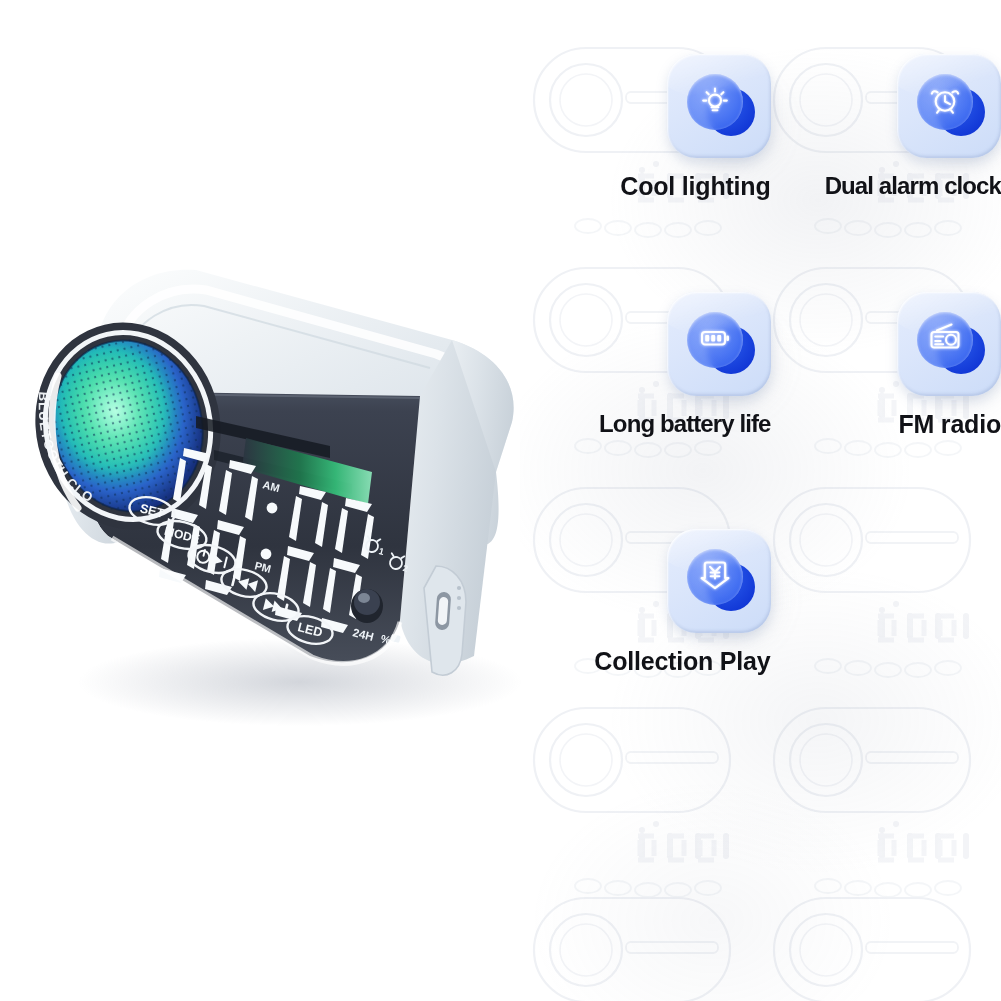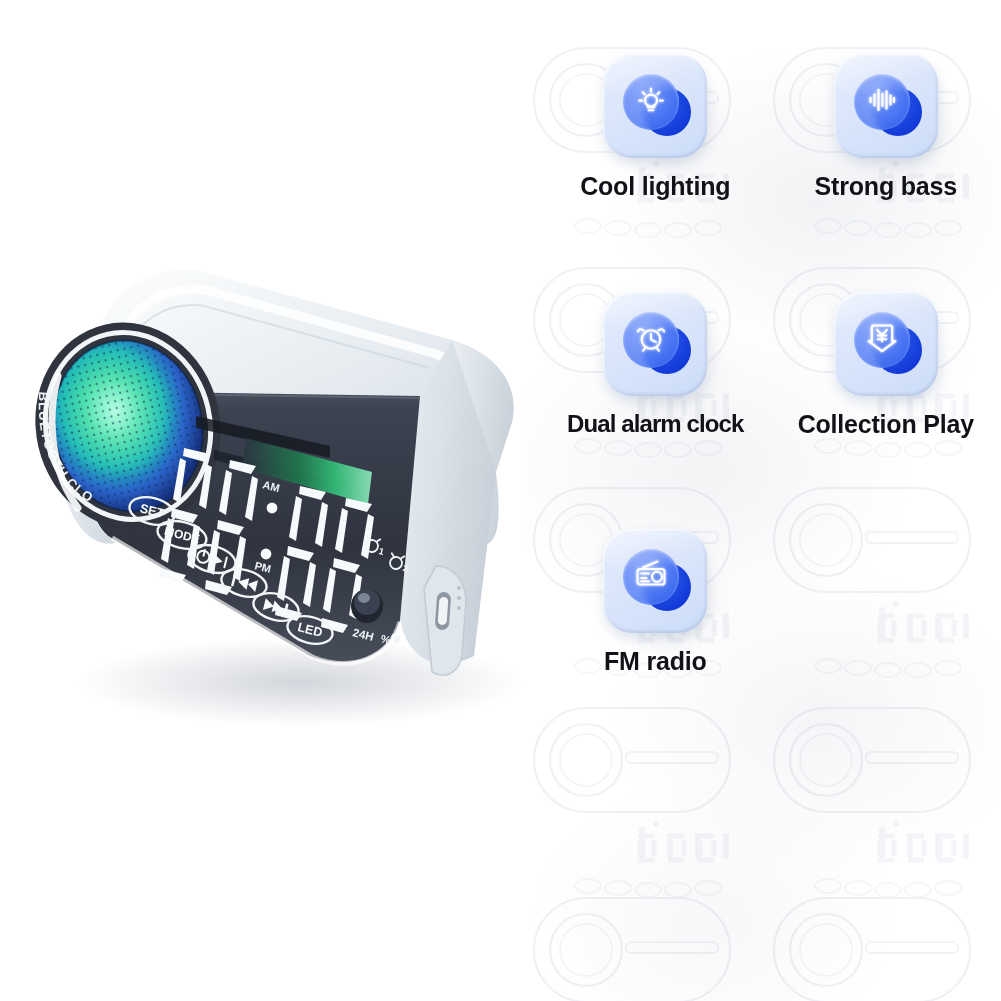--- a/index.html
+++ b/index.html
@@ -35,21 +35,21 @@
 
   
   .grid{
     position:absolute;left:540px;top:40px;
     width:461px;height:950px;
     display:grid;
     grid-template-columns:1fr 1fr;
     grid-template-rows:repeat(4,1fr);
   }
   .cell{
-    display:flex;flex-direction:column;align-items:center;justify-content:flex-start;
+    display:flex;flex-direction:column;align-items:flex-end;justify-content:flex-start;
     padding-top:14px;
   }
   .tile-wrap{position:relative;width:104px;height:104px;}
   
   .tile-shadow{
     position:absolute;left:16px;top:26px;width:104px;height:100px;
     border-radius:30px;
     background:radial-gradient(ellipse at 45% 45%, rgba(120,130,150,.30), rgba(120,130,150,0) 68%);
     filter:blur(13px);
   }
@@ -393,44 +393,20 @@
                 <circle cx="17" cy="17.6" r="6" fill="none" stroke="#fff" stroke-width="2.1"></circle>
                 <path d="M13.6 24.2 h6.8 M14.6 27.2 h4.8" stroke="#fff" stroke-width="2.1" stroke-linecap="round"></path>
               </svg>
             </span>
           </div>
         </div>
       </div>
       <div class="cap">Cool lighting</div>
     </div>
 
-    <div class="cell">
-      <div class="tile-wrap">
-        <div class="tile-shadow"></div>
-        <div class="tile">
-          <div class="disc-back"></div>
-          <div class="disc-front">
-            <span class="glyph">
-              <svg width="34" height="34" viewBox="0 0 34 34">
-                <g stroke="#fff" stroke-width="2.3" stroke-linecap="round">
-                  <path d="M5.5 15 v4"></path>
-                  <path d="M9.5 11.5 v11"></path>
-                  <path d="M13.5 7 v20"></path>
-                  <path d="M17.5 11 v12"></path>
-                  <path d="M21.5 8.5 v17"></path>
-                  <path d="M25.5 12.5 v9"></path>
-                  <path d="M29 15 v4"></path>
-                </g>
-              </svg>
-            </span>
-          </div>
-        </div>
-      </div>
-      <div class="cap">Strong bass</div>
-    </div>
 
     <div class="cell">
       <div class="tile-wrap">
         <div class="tile-shadow"></div>
         <div class="tile">
           <div class="disc-back"></div>
           <div class="disc-front">
             <span class="glyph">
               <svg width="34" height="34" viewBox="0 0 34 34">
                 <circle cx="17" cy="18.5" r="9.3" fill="none" stroke="#fff" stroke-width="2.1"></circle>
@@ -439,45 +415,44 @@
                 <path d="M17 18.5 l0 -5.4 M17 18.5 l5 2.6" fill="none" stroke="#fff" stroke-width="2.1" stroke-linecap="round"></path>
                 <path d="M11 27.2 l-2 2.6 M23 27.2 l2 2.6" fill="none" stroke="#fff" stroke-width="2" stroke-linecap="round"></path>
               </svg>
             </span>
           </div>
         </div>
       </div>
       <div class="cap tight">Dual alarm clock</div>
     </div>
 
-
-
-
     <div class="cell">
       <div class="tile-wrap">
         <div class="tile-shadow"></div>
         <div class="tile">
           <div class="disc-back"></div>
           <div class="disc-front">
             <span class="glyph">
               <svg width="34" height="34" viewBox="0 0 34 34">
-                <path d="M9 4.5 h16 a2.2 2.2 0 0 1 2.2 2.2 v13.4 h3.2 L17 30.2 L3.6 20.1 h3.2 V6.7 A2.2 2.2 0 0 1 9 4.5 z" fill="none" stroke="#fff" stroke-width="2.2" stroke-linejoin="round"></path>
-                <g stroke="#fff" stroke-width="2" stroke-linecap="round" fill="none">
-                  <path d="M12 8.8 L17 14 L22 8.8"></path>
-                  <path d="M12.6 14.6 h8.8"></path>
-                  <path d="M12.6 18.2 h8.8"></path>
-                  <path d="M17 14 v6.4"></path>
+                <rect x="4" y="11" width="23" height="12.5" rx="3" fill="none" stroke="#fff" stroke-width="2.1"></rect>
+                <rect x="28.4" y="14.6" width="2.6" height="5.4" rx="1.2" fill="#fff"></rect>
+                <g fill="#fff">
+                  <rect x="7.2" y="14" width="4" height="6.6" rx="1"></rect>
+                  <rect x="13.2" y="14" width="4" height="6.6" rx="1"></rect>
+                  <rect x="19.2" y="14" width="4" height="6.6" rx="1"></rect>
                 </g>
               </svg>
             </span>
           </div>
         </div>
       </div>
-      <div class="cap">Collection Play</div>
+      <div class="cap tight">Long battery life</div>
     </div>
+
+
 
     <div class="cell">
       <div class="tile-wrap">
         <div class="tile-shadow"></div>
         <div class="tile">
           <div class="disc-back"></div>
           <div class="disc-front">
             <span class="glyph">
               <svg width="34" height="34" viewBox="0 0 34 34">
                 <path d="M9 9.5 L23.5 3.5" fill="none" stroke="#fff" stroke-width="2.1" stroke-linecap="round"></path>
@@ -489,14 +464,37 @@
                   <path d="M7.2 23.2 h8"></path>
                 </g>
               </svg>
             </span>
           </div>
         </div>
       </div>
       <div class="cap">FM radio</div>
     </div>
 
+    <div class="cell">
+      <div class="tile-wrap">
+        <div class="tile-shadow"></div>
+        <div class="tile">
+          <div class="disc-back"></div>
+          <div class="disc-front">
+            <span class="glyph">
+              <svg width="34" height="34" viewBox="0 0 34 34">
+                <path d="M9 4.5 h16 a2.2 2.2 0 0 1 2.2 2.2 v13.4 h3.2 L17 30.2 L3.6 20.1 h3.2 V6.7 A2.2 2.2 0 0 1 9 4.5 z" fill="none" stroke="#fff" stroke-width="2.2" stroke-linejoin="round"></path>
+                <g stroke="#fff" stroke-width="2" stroke-linecap="round" fill="none">
+                  <path d="M12 8.8 L17 14 L22 8.8"></path>
+                  <path d="M12.6 14.6 h8.8"></path>
+                  <path d="M12.6 18.2 h8.8"></path>
+                  <path d="M17 14 v6.4"></path>
+                </g>
+              </svg>
+            </span>
+          </div>
+        </div>
+      </div>
+      <div class="cap">Collection Play</div>
+    </div>
+
   </div>
 </div>
 
 </body></html>

